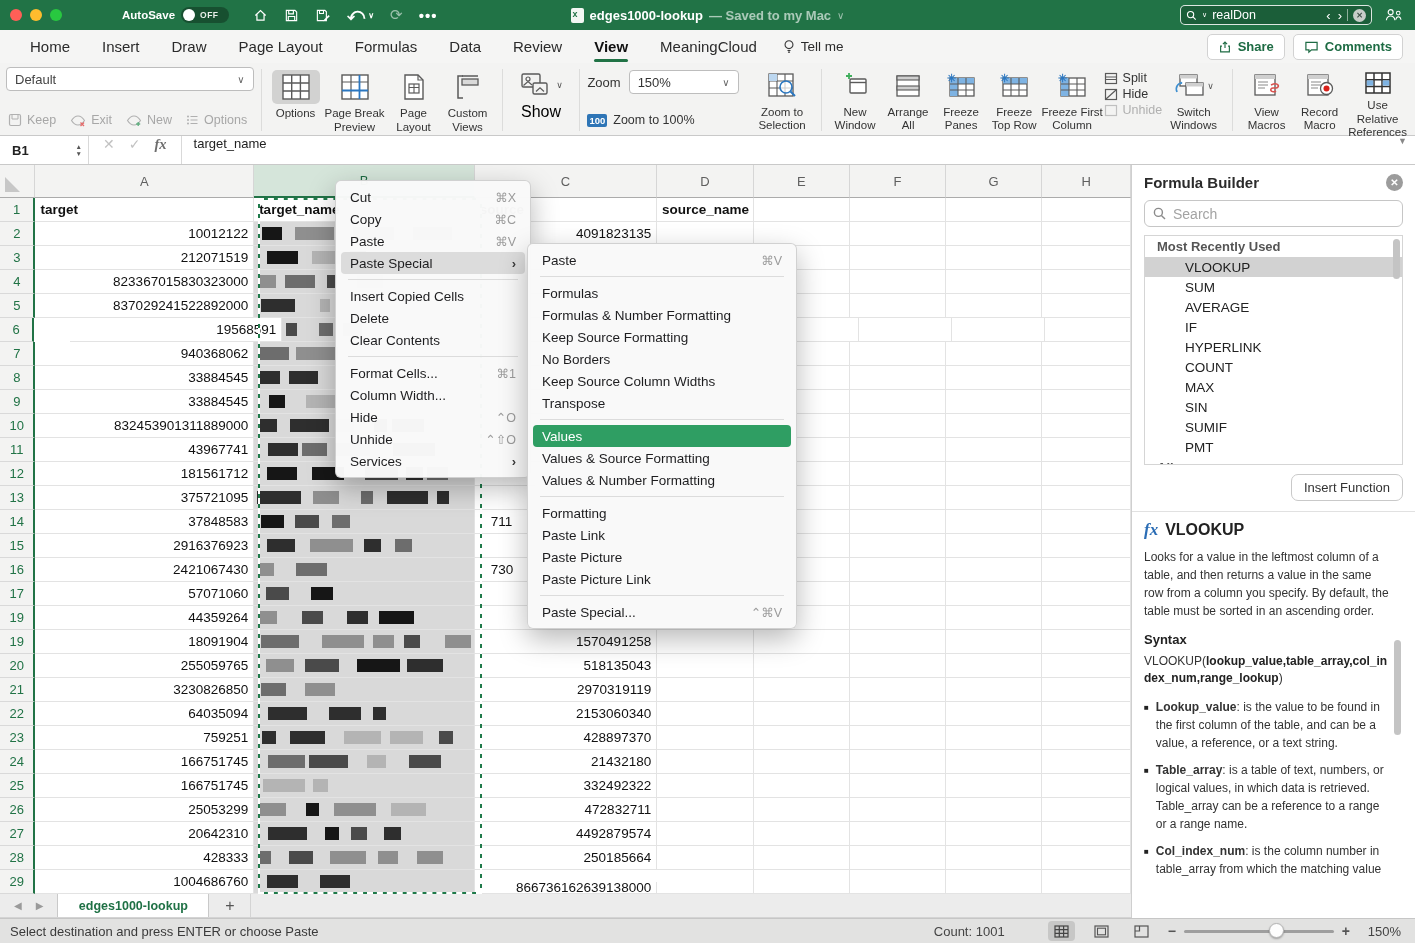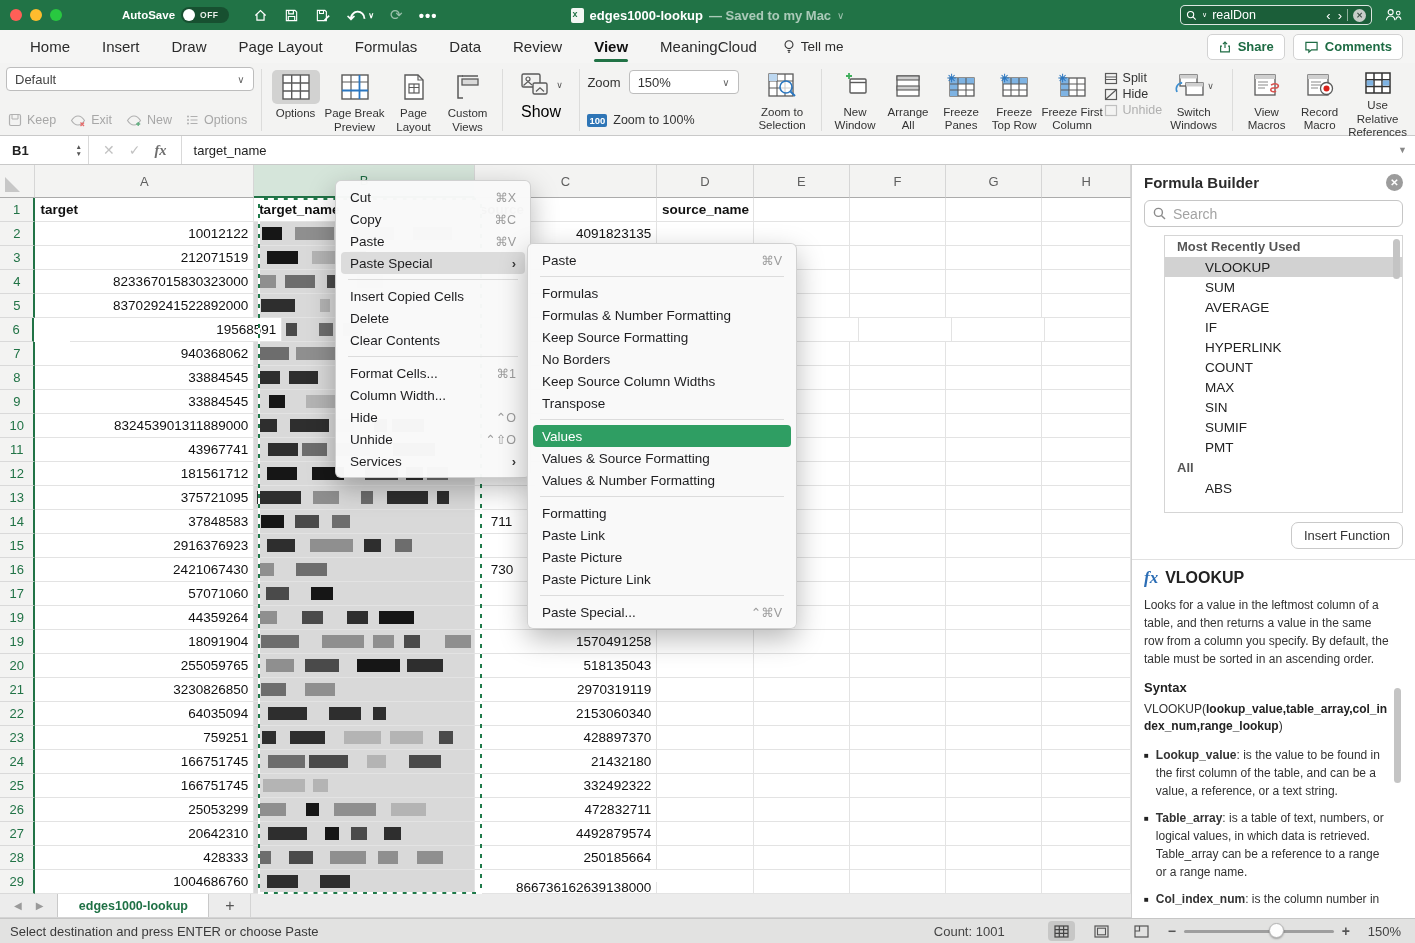--- a/index.html
+++ b/index.html
@@ -72,21 +72,21 @@
   .zoom-dd { width:110px; height:24px; border:1px solid #bdbdbd; border-radius:4px; background:#fff;
     display:flex; align-items:center; padding:0 8px; font-size:13px; color:#333; }
   .zoom-dd .chev { margin-left:auto; color:#666; font-size:10px; }
   .z100 { display:flex; align-items:center; gap:6px; font-size:12.5px; color:#333; }
   .badge100 { background:#2e75b6; color:#fff; font-size:9.5px; font-weight:700; border-radius:2px; padding:1px 2px; }
   .stackgrp { display:flex; flex-direction:column; gap:2px; padding-top:4px; }
   .stackitem { display:flex; align-items:center; gap:5px; font-size:12.5px; color:#333; }
   .stackitem.dim { color:#b0b0b0; }
   
   .fbar { position:absolute; left:0; top:136px; width:1415px; height:29px; background:#fff;
-    border-bottom:1px solid #c9c9c9; display:flex; align-items:center; z-index:37; }
+    border-bottom:1px solid #c9c9c9; display:flex; align-items:flex-start; z-index:37; }
   .namebox { width:88px; height:100%; display:flex; align-items:center; padding-left:12px; font-size:13px;
     font-weight:600; color:#222; }
   .stepper { margin-left:auto; display:flex; flex-direction:column; font-size:6.5px; color:#555;
     line-height:1.1; padding-right:6px; }
   .fb-div { width:1px; height:100%; background:#d9d9d9; }
   .fb-x { color:#c2c2c2; font-size:14px; margin-left:14px; }
   .fb-ck { color:#c2c2c2; font-size:14px; margin-left:14px; }
   .fb-fx { font-family:"Liberation Serif", serif; font-style:italic; font-weight:700; color:#6e6e6e;
     font-size:14.5px; margin:0 14px; }
   .fb-val { font-size:13px; color:#222; margin-left:12px; }
@@ -130,21 +130,21 @@
   
   .panel { position:absolute; left:1131px; top:165px; width:284px; height:753px; background:#fff;
     border-left:1px solid #cfcfcf; z-index:20; display:flex; flex-direction:column; padding:9px 12px 8px 12px; }
   .p-head { display:flex; align-items:center; }
   .p-title { font-size:15px; font-weight:700; color:#2b2b2b; }
   .p-close { margin-left:auto; width:17px; height:17px; border-radius:50%; background:#9c9c9c; color:#fff;
     font-size:10px; display:flex; align-items:center; justify-content:center; font-weight:700; }
   .p-search { margin-top:9px; height:27px; border:1px solid #c6c6c6; border-radius:6px; background:#fff;
     display:flex; align-items:center; gap:7px; padding:0 8px; }
   .p-search .ph { color:#a3a3a3; font-size:14px; }
-  .fnlist { margin-top:8px; border:1px solid #d5d5d5; background:#fff; height:278px; overflow:hidden; position:relative;margin-left:20px; }
+  .fnlist { margin-top:8px; border:1px solid #d5d5d5; background:#fff; height:230px; overflow:hidden; position:relative; }
   .fngroup-h { font-size:13px; font-weight:700; color:#555; padding:3px 0 3px 12px; }
   .fnitem { font-size:13.5px; color:#222; padding:2.5px 0 2.5px 40px; }
   .fnitem.sel { background:#d2d2d2; }
   .fnscroll { position:absolute; right:2px; top:3px; width:7px; height:40px; border-radius:4px; background:#c4c4c4; }
   .p-insertrow { display:flex; justify-content:flex-end; margin-top:9px; }
   .insertbtn { height:27px; border:1px solid #c9c9c9; border-radius:7px; background:#fff; font-size:13px;
     color:#333; display:flex; align-items:center; padding:0 12px; }
   .p-div { height:1px; background:#e1e1e1; margin:10px -12px 0 -12px; }
   .detail { position:relative; flex:1; margin-top:8px; padding-right:14px; overflow:hidden; display:flex; flex-direction:column; }
   .d-title { display:flex; align-items:center; gap:7px; }

